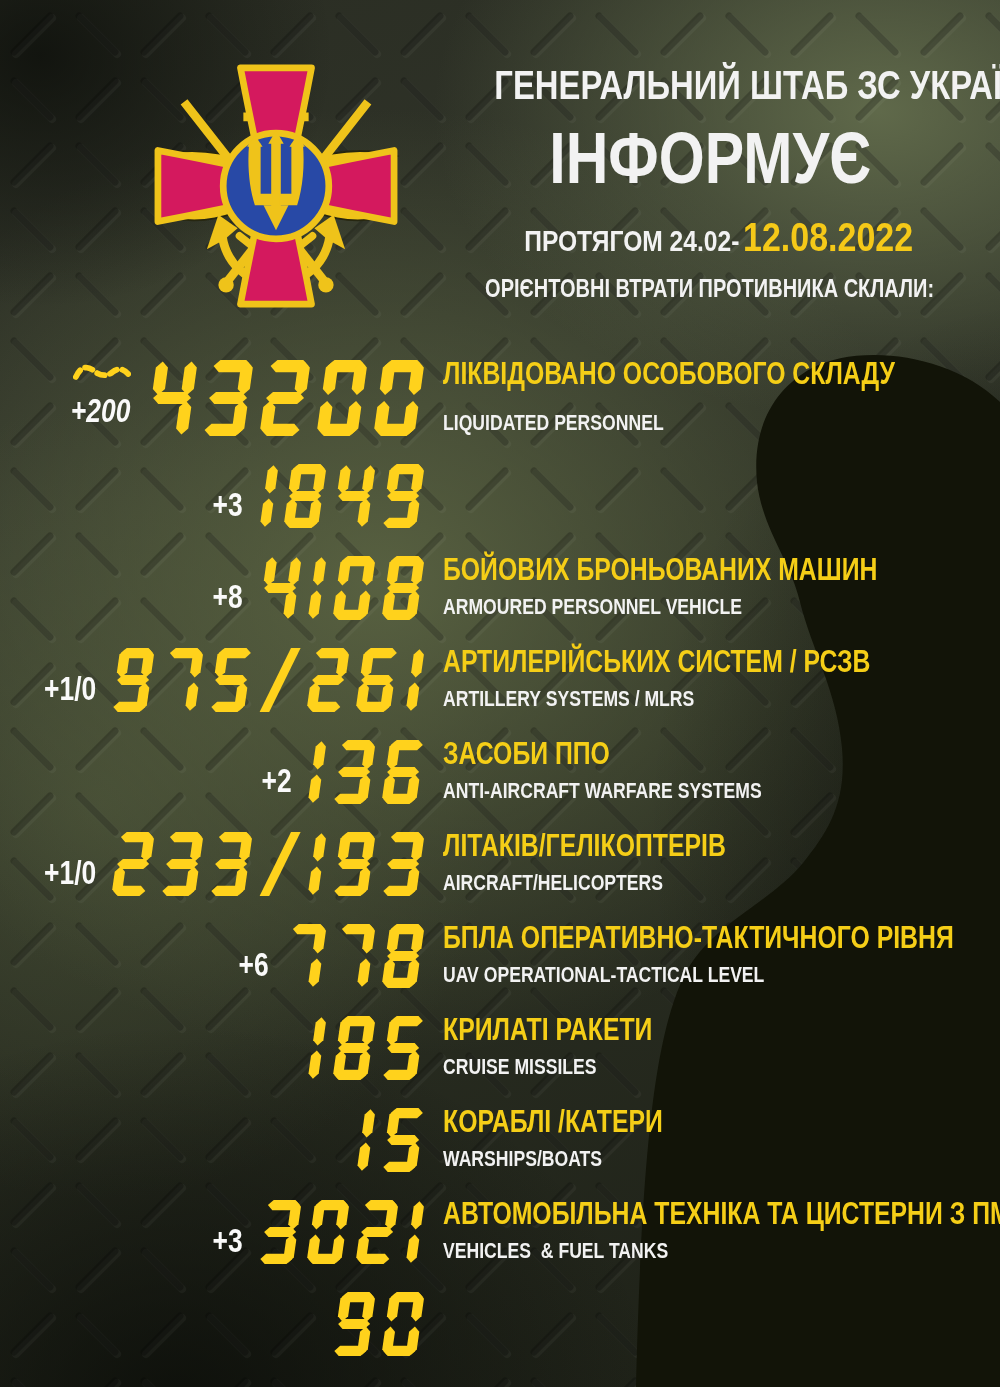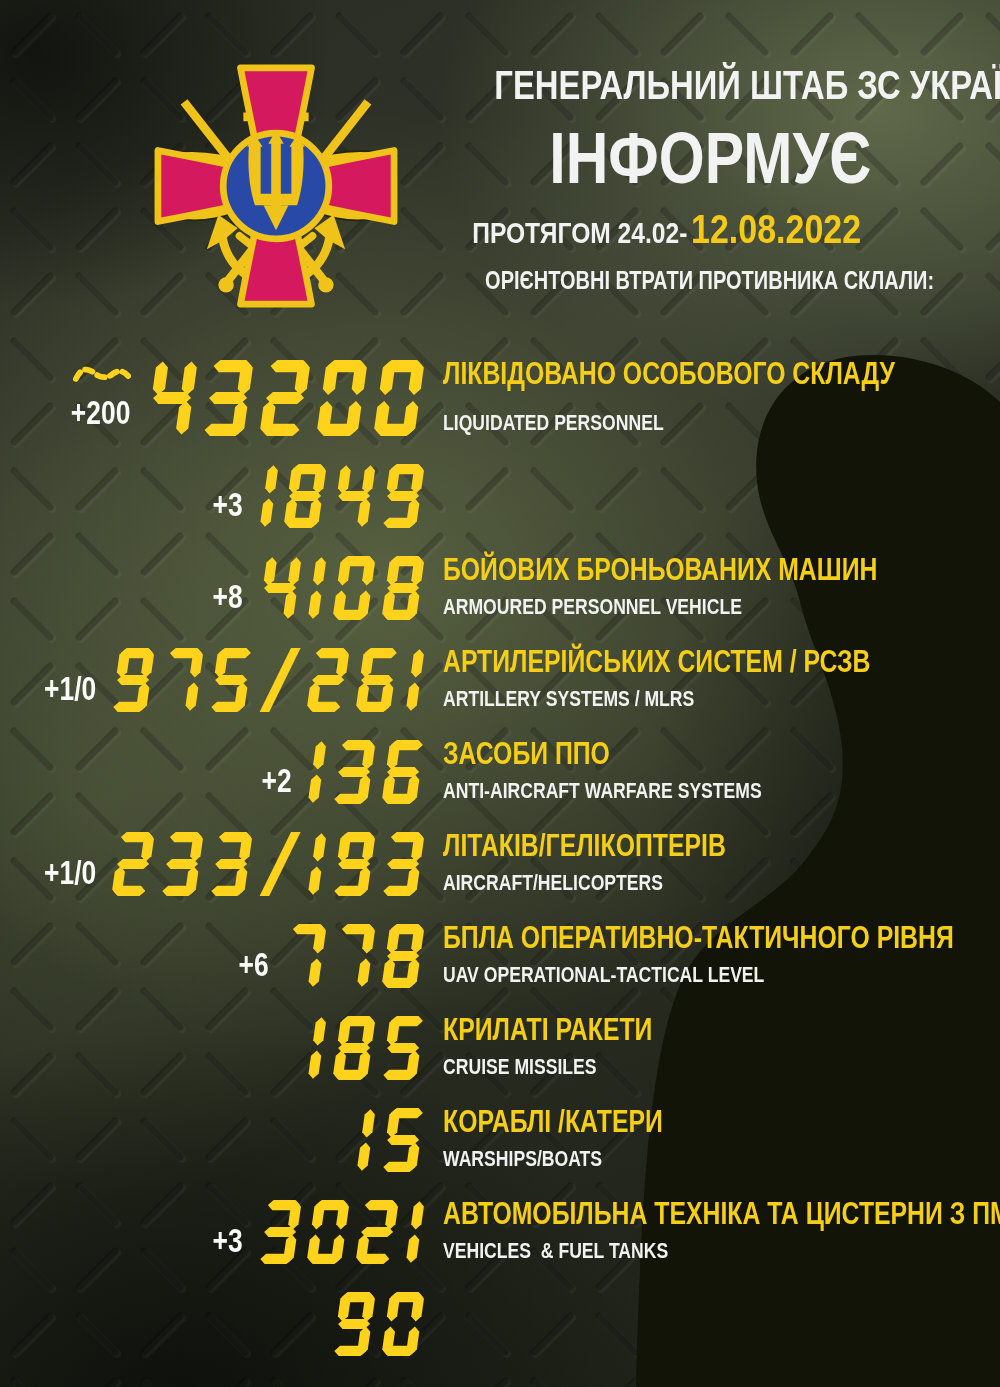--- a/index.html
+++ b/index.html
@@ -16,31 +16,31 @@
       linear-gradient(160deg,#2a2d23 0%,#31352a 32%,#2a2e22 56%,#1d2017 100%);
   }
   .bg-layer{position:absolute;inset:0;pointer-events:none;}
   
   .emblem{position:absolute;left:132px;top:42px;width:288px;height:288px;}
   .header-text{position:absolute;left:425px;top:62px;width:570px;text-align:center;color:#F2F2F2;}
   .h-title{font-size:41px;font-weight:700;letter-spacing:0px;white-space:nowrap;
            display:inline-block;transform:scaleX(0.80);transform-origin:50% 50%;}
   .h-big{font-size:72px;font-weight:700;margin-top:8px;white-space:nowrap;
          display:inline-block;transform:scaleX(0.82);transform-origin:50% 50%;}
-  .h-period{margin-top:8px;white-space:nowrap;display:flex;align-items:baseline;gap:4px;}
+  .h-period{margin-top:16px;white-space:nowrap;display:flex;align-items:baseline;justify-content:center;gap:4px;}
   .h-period-prefix{font-size:30px;font-weight:700;display:inline-block;transform:scaleX(0.82);transform-origin:100% 100%;}
   .h-period-date{font-size:40px;font-weight:700;display:inline-block;transform:scaleX(0.85);transform-origin:0 100%;}
   .h-tagline{font-size:25px;font-weight:700;margin-top:14px;white-space:nowrap;
              display:inline-block;transform:scaleX(0.80);transform-origin:50% 50%;}
   
   #rows{position:absolute;left:0;top:352px;width:1000px;}
   .row{display:flex;align-items:flex-end;height:92px;padding-bottom:8px;box-sizing:border-box;}
   .numcol{width:425px;flex:none;display:flex;justify-content:flex-end;align-items:flex-end;gap:16px;}
   .prefix{display:flex;flex-direction:column;justify-content:flex-end;align-items:flex-end;height:64px;}
-  .row.big .prefix{height:76px;justify-content:flex-end;}
+  .row.big .prefix{height:76px;justify-content:flex-start;font-style:italic;}
   .delta{font-size:33px;font-weight:700;color:#FAFAFA;white-space:pre;
          transform:scaleX(0.80);transform-origin:100% 100%;padding-bottom:4px;}
   .segnum{display:flex;align-items:flex-end;gap:6px;}
   .segnum svg{display:block;}
   .labels{margin-left:18px;height:64px;display:flex;flex-direction:column;
           justify-content:space-between;padding:0 0 2px 0;}
   .row.big .labels{height:76px;padding-top:4px;}
   .ua{font-size:31px;font-weight:700;white-space:pre;line-height:1;
       transform:scaleX(0.80);transform-origin:0 50%;}
   .en{font-size:22px;font-weight:700;color:#F2F2F2;white-space:pre;line-height:1;

